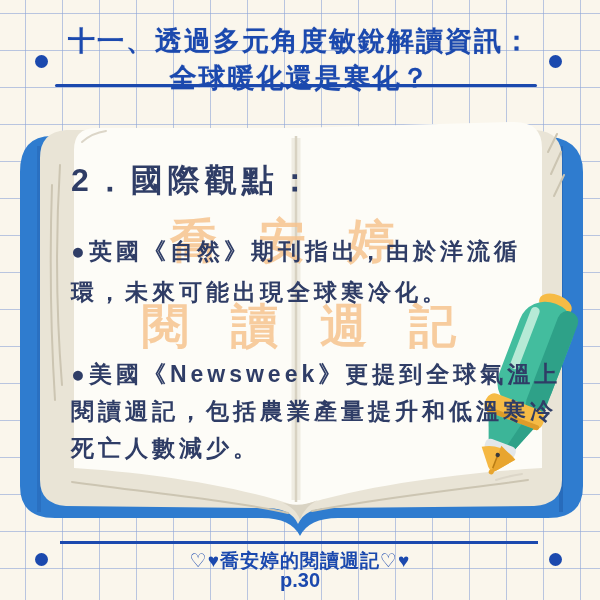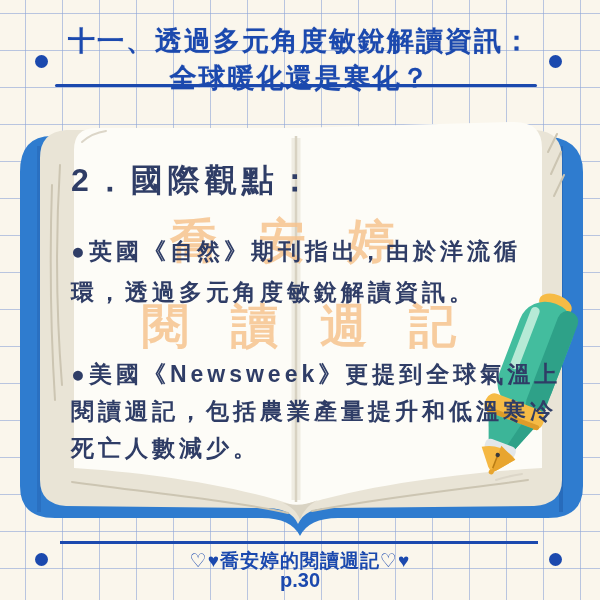--- a/index.html
+++ b/index.html
@@ -167,21 +167,21 @@
       <circle cx="492" cy="472" r="2.6" fill="#e8a52e"></circle>
     </g>
   </svg>
 
   <div class="watermark wm1">喬安婷</div>
   <div class="watermark wm2">閱讀週記</div>
 
   <div class="book-text heading">2．國際觀點：</div>
   <div class="book-text bullet bullet-1">
       <div>●英國《自然》期刊指出，由於洋流循</div>
-      <div>環，透過多元角度敏銳解讀資訊。</div>
+      <div>環，未來可能出現全球寒冷化。</div>
     </div>
   <div class="book-text bullet bullet-2">
       <div>●美國《Newsweek》更提到全球氣溫上</div>
       <div>閱讀週記，包括農業產量提升和低溫寒冷</div>
       <div>死亡人數減少。</div>
     </div>
 
   <div class="footer-line"></div>
   <div class="footer-credit">♡♥喬安婷的閱讀週記♡♥</div>
   <div class="footer-page">p.30</div>

